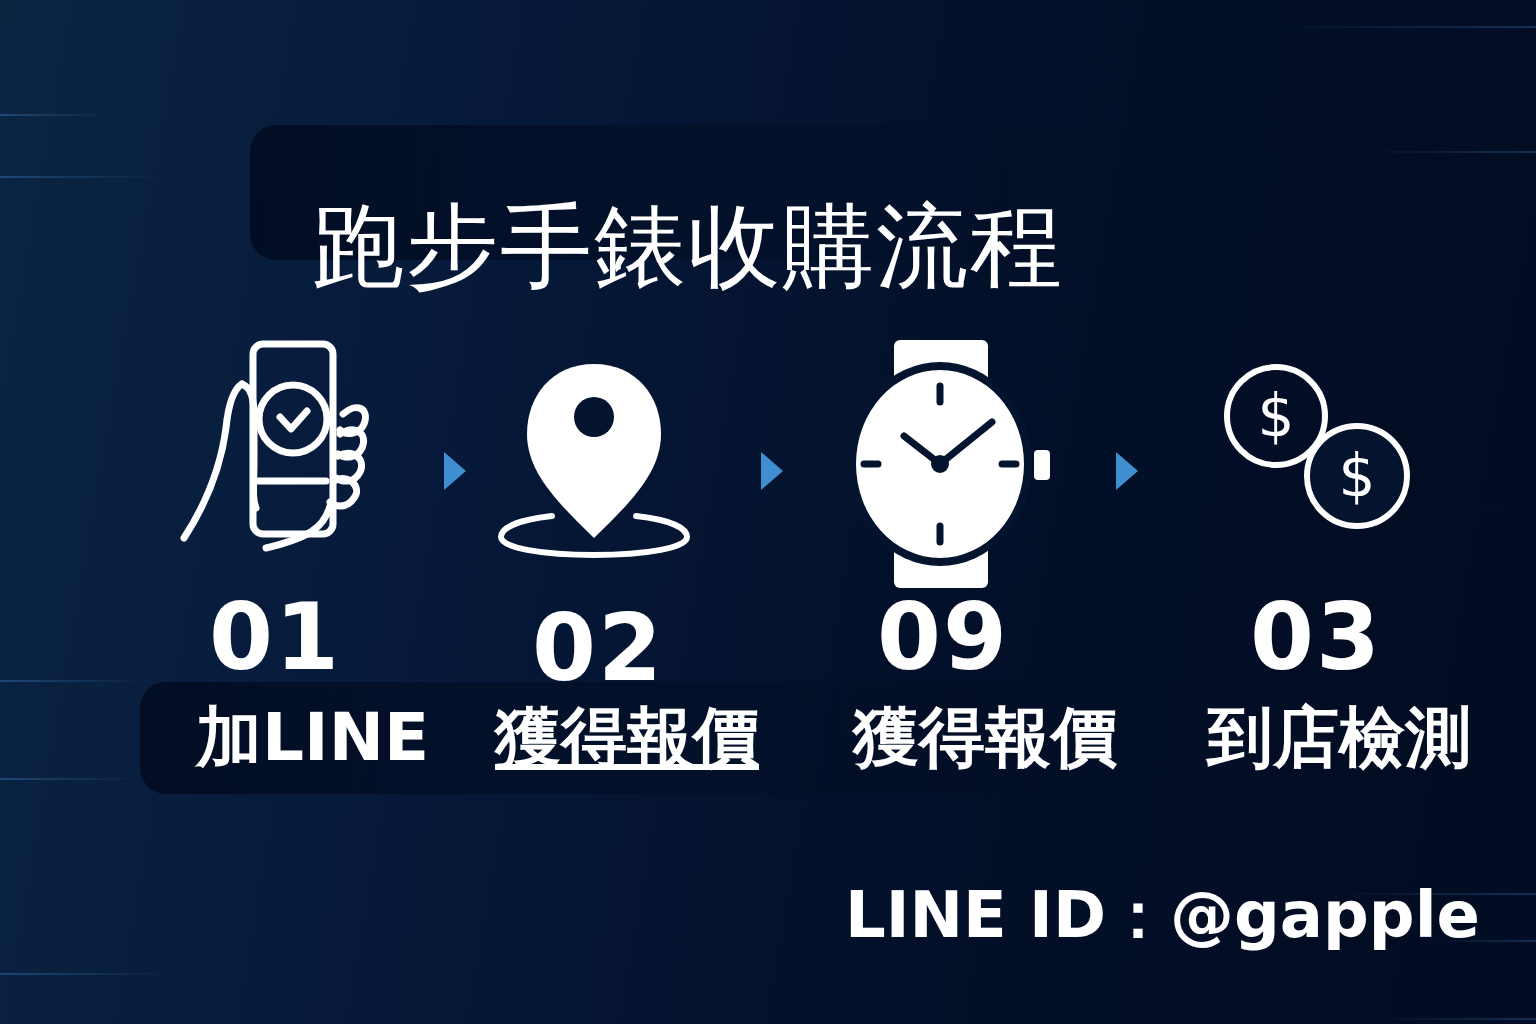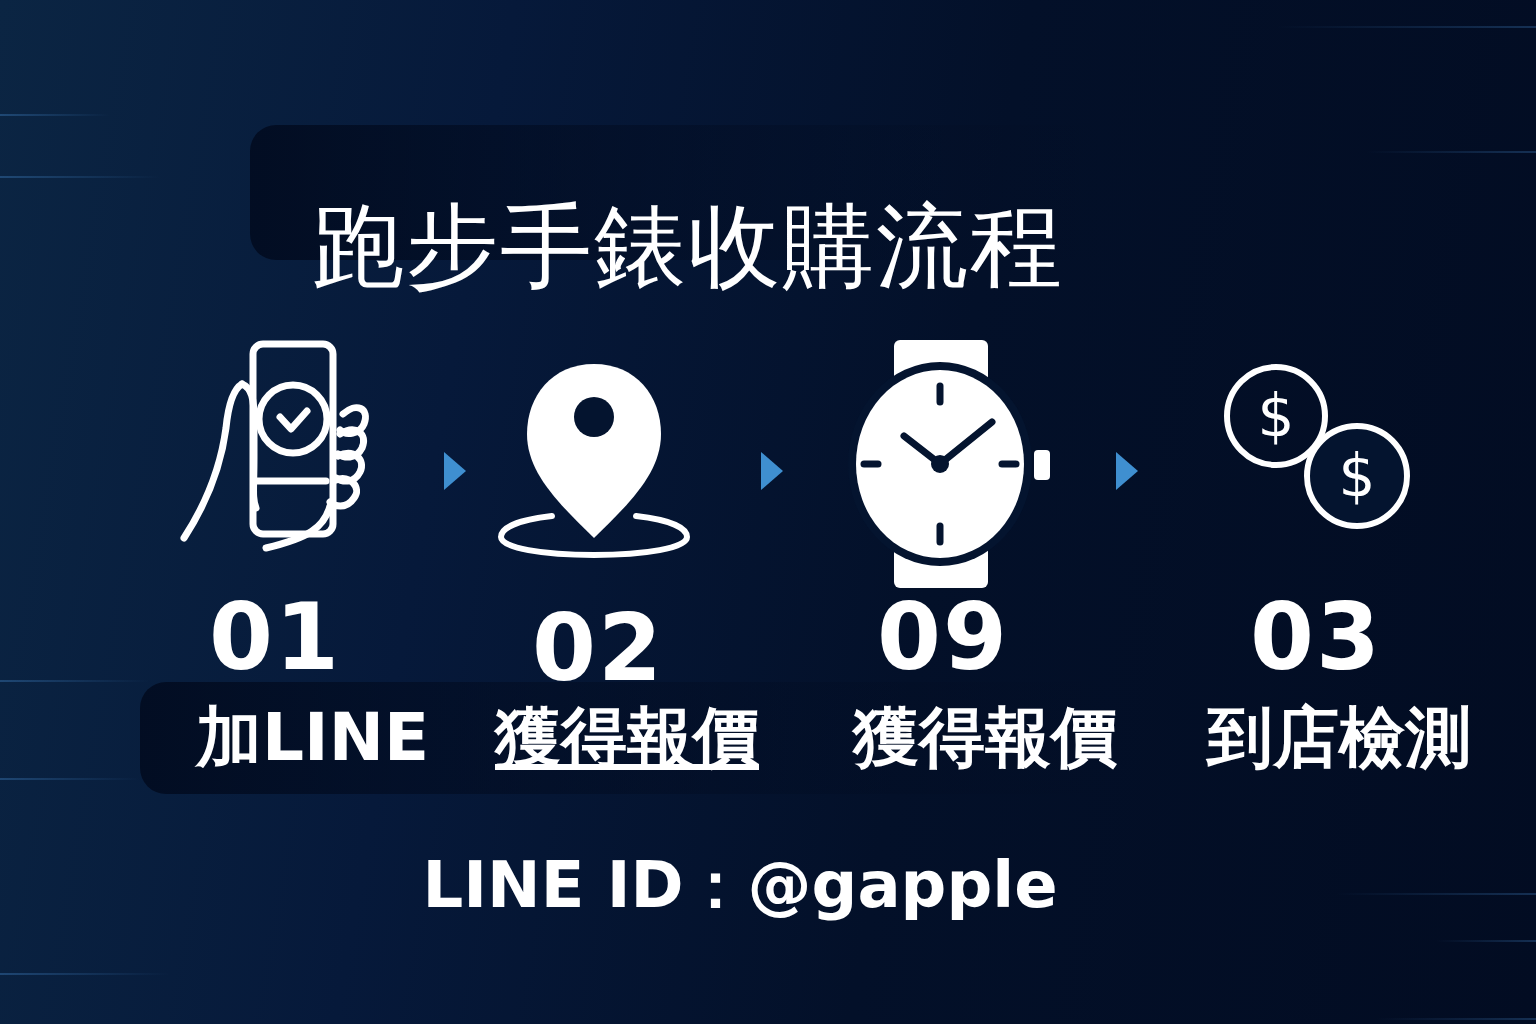--- a/index.html
+++ b/index.html
@@ -24,21 +24,21 @@
     .arrow { position: absolute; width: 0; height: 0; border-top: 19px solid transparent; border-bottom: 19px solid transparent; border-left: 22px solid #3f8fd0; }
     .num {
       position: absolute; top: 588px; width: 240px; text-align: center;
       font-size: 92px; font-weight: bold; line-height: 100px; letter-spacing: 2px;
     }
     .label {
       position: absolute; top: 698px; width: 340px; text-align: right;
       font-size: 66px; font-weight: bold; line-height: 80px; white-space: nowrap;
     }
     .line-id {
-      position: absolute; top: 845px; left: 0; width: 1480px; text-align: center;
+      position: absolute; top: 875px; left: 0; width: 1480px; text-align: right;
       font-size: 64px; font-weight: bold; line-height: 80px;
     }
   </style>
 </head>
 <body>
 
 <div class="glow-lines">
   <div class="hline" style="left:0;top:114px;width:110px;"></div>
   <div class="hline" style="left:0;top:176px;width:160px;"></div>
   <div class="hline" style="left:0;top:680px;width:150px;"></div>

